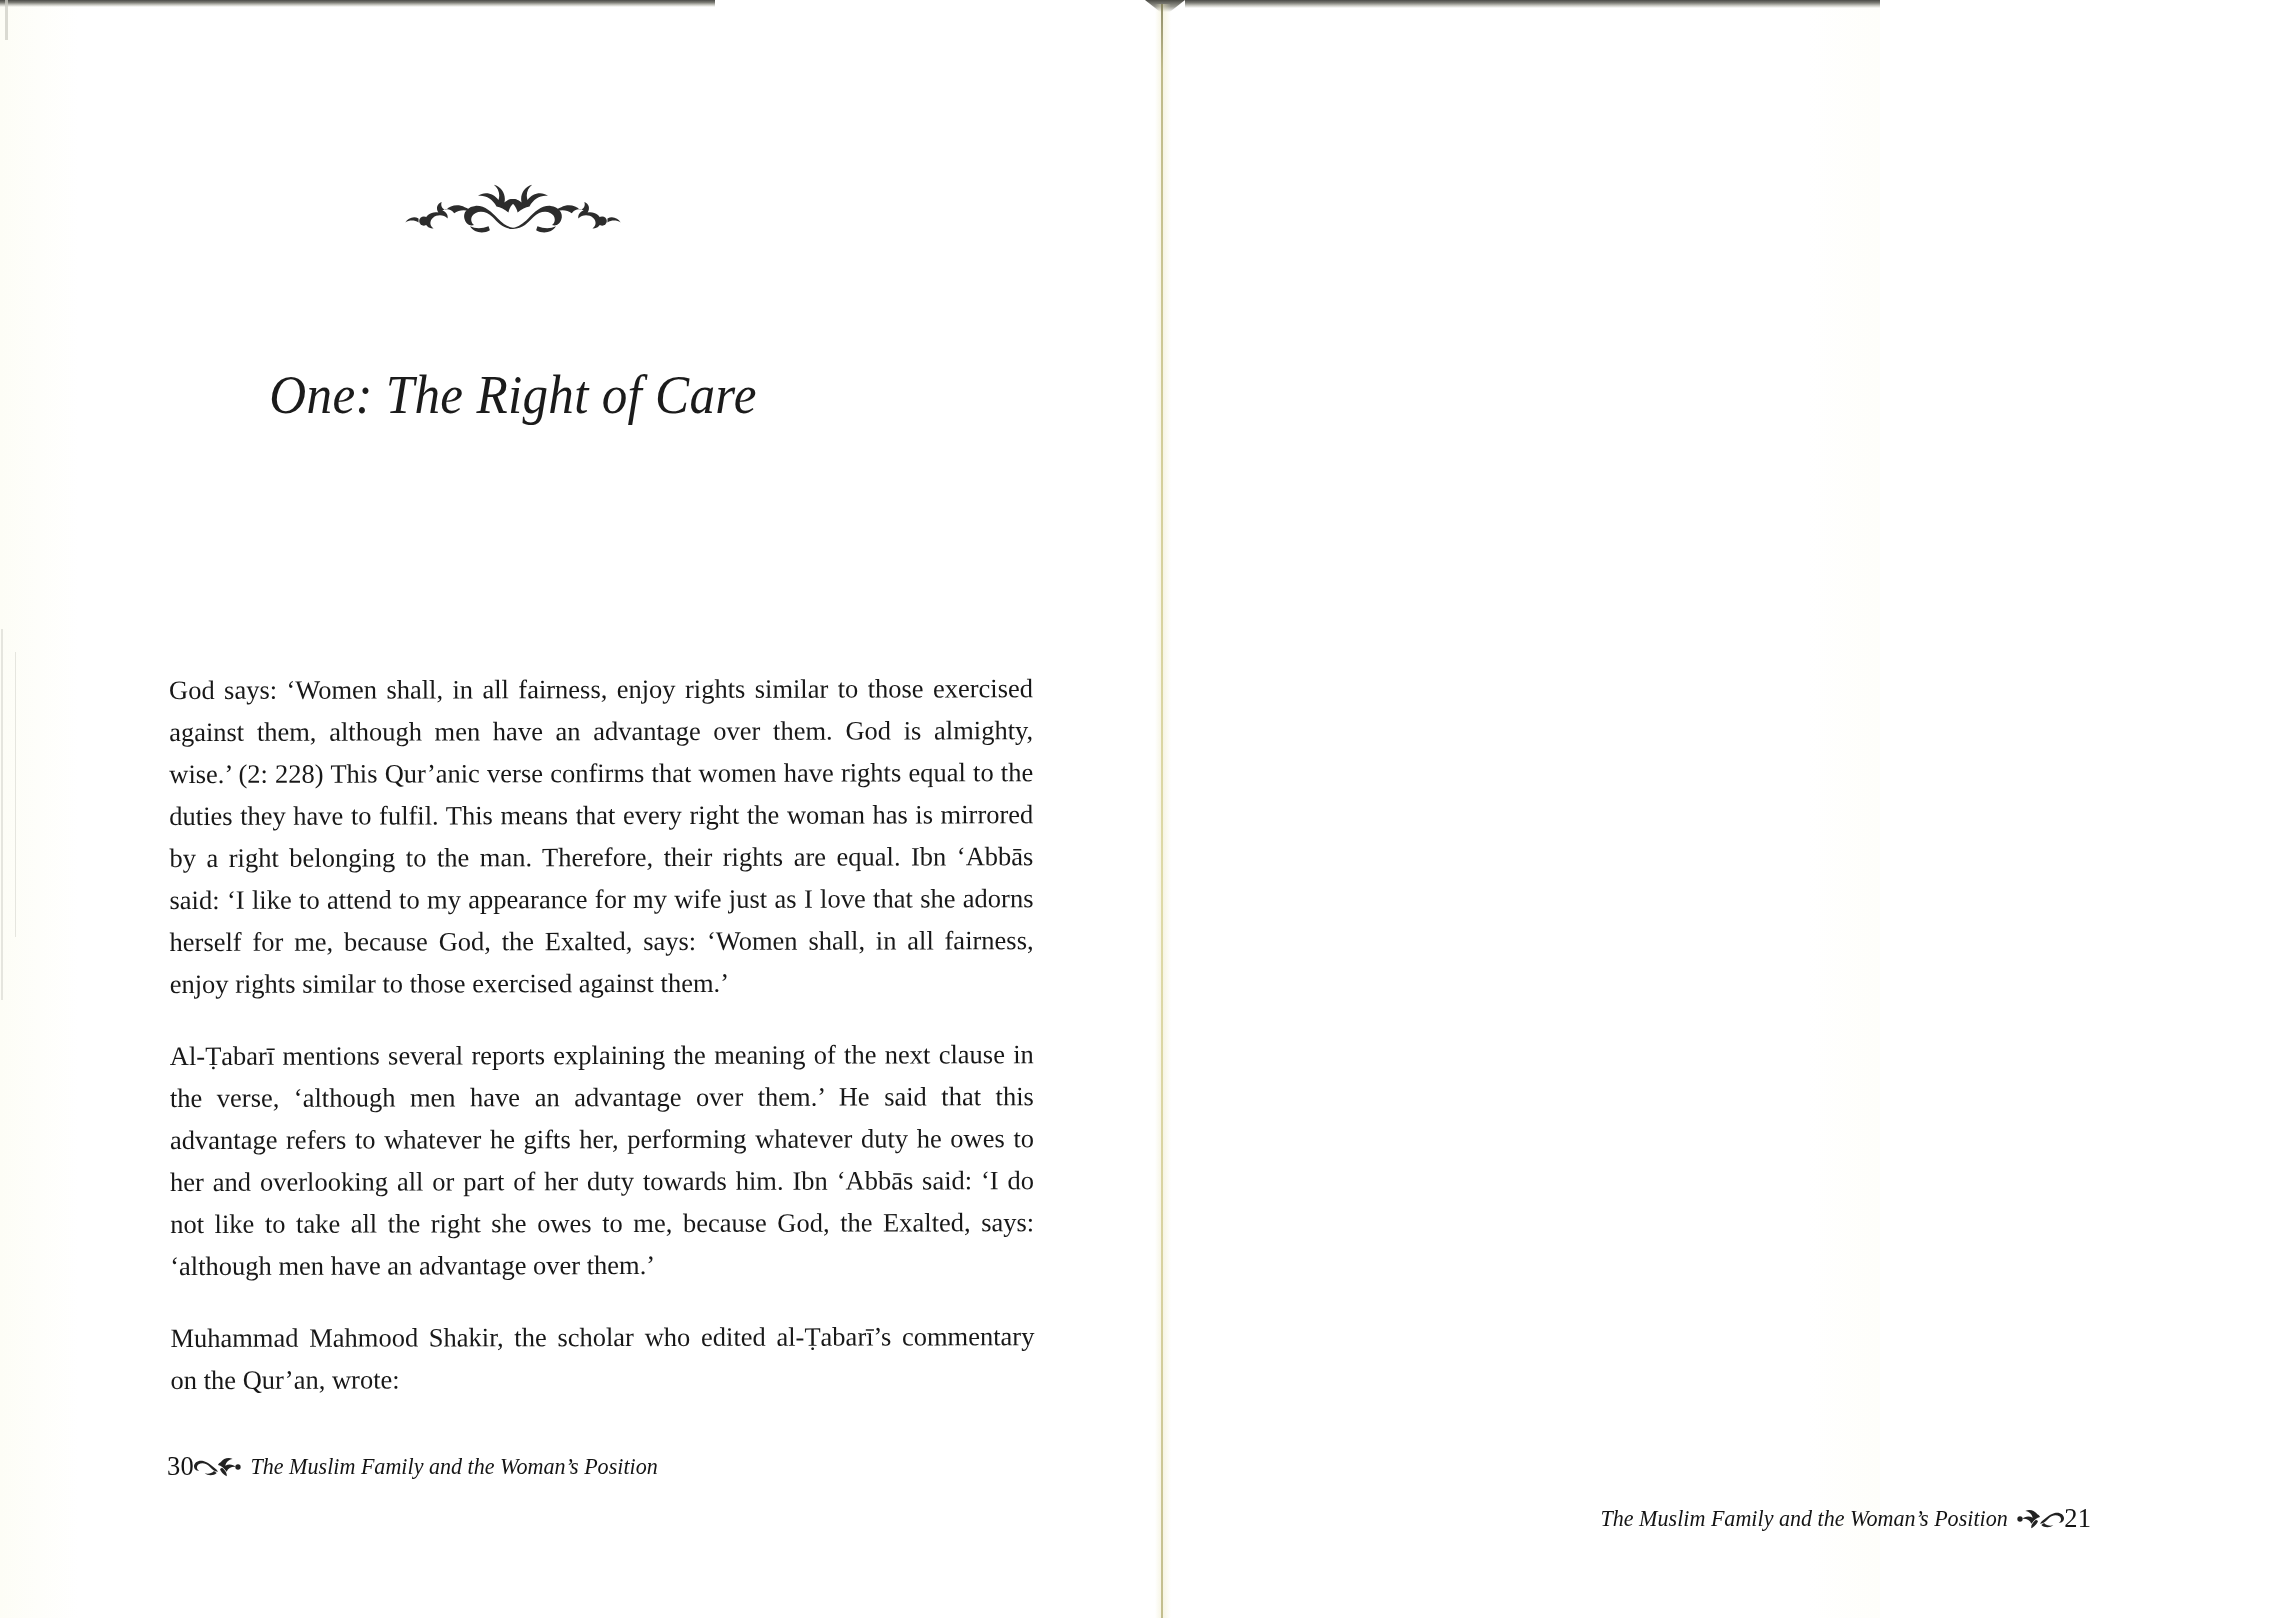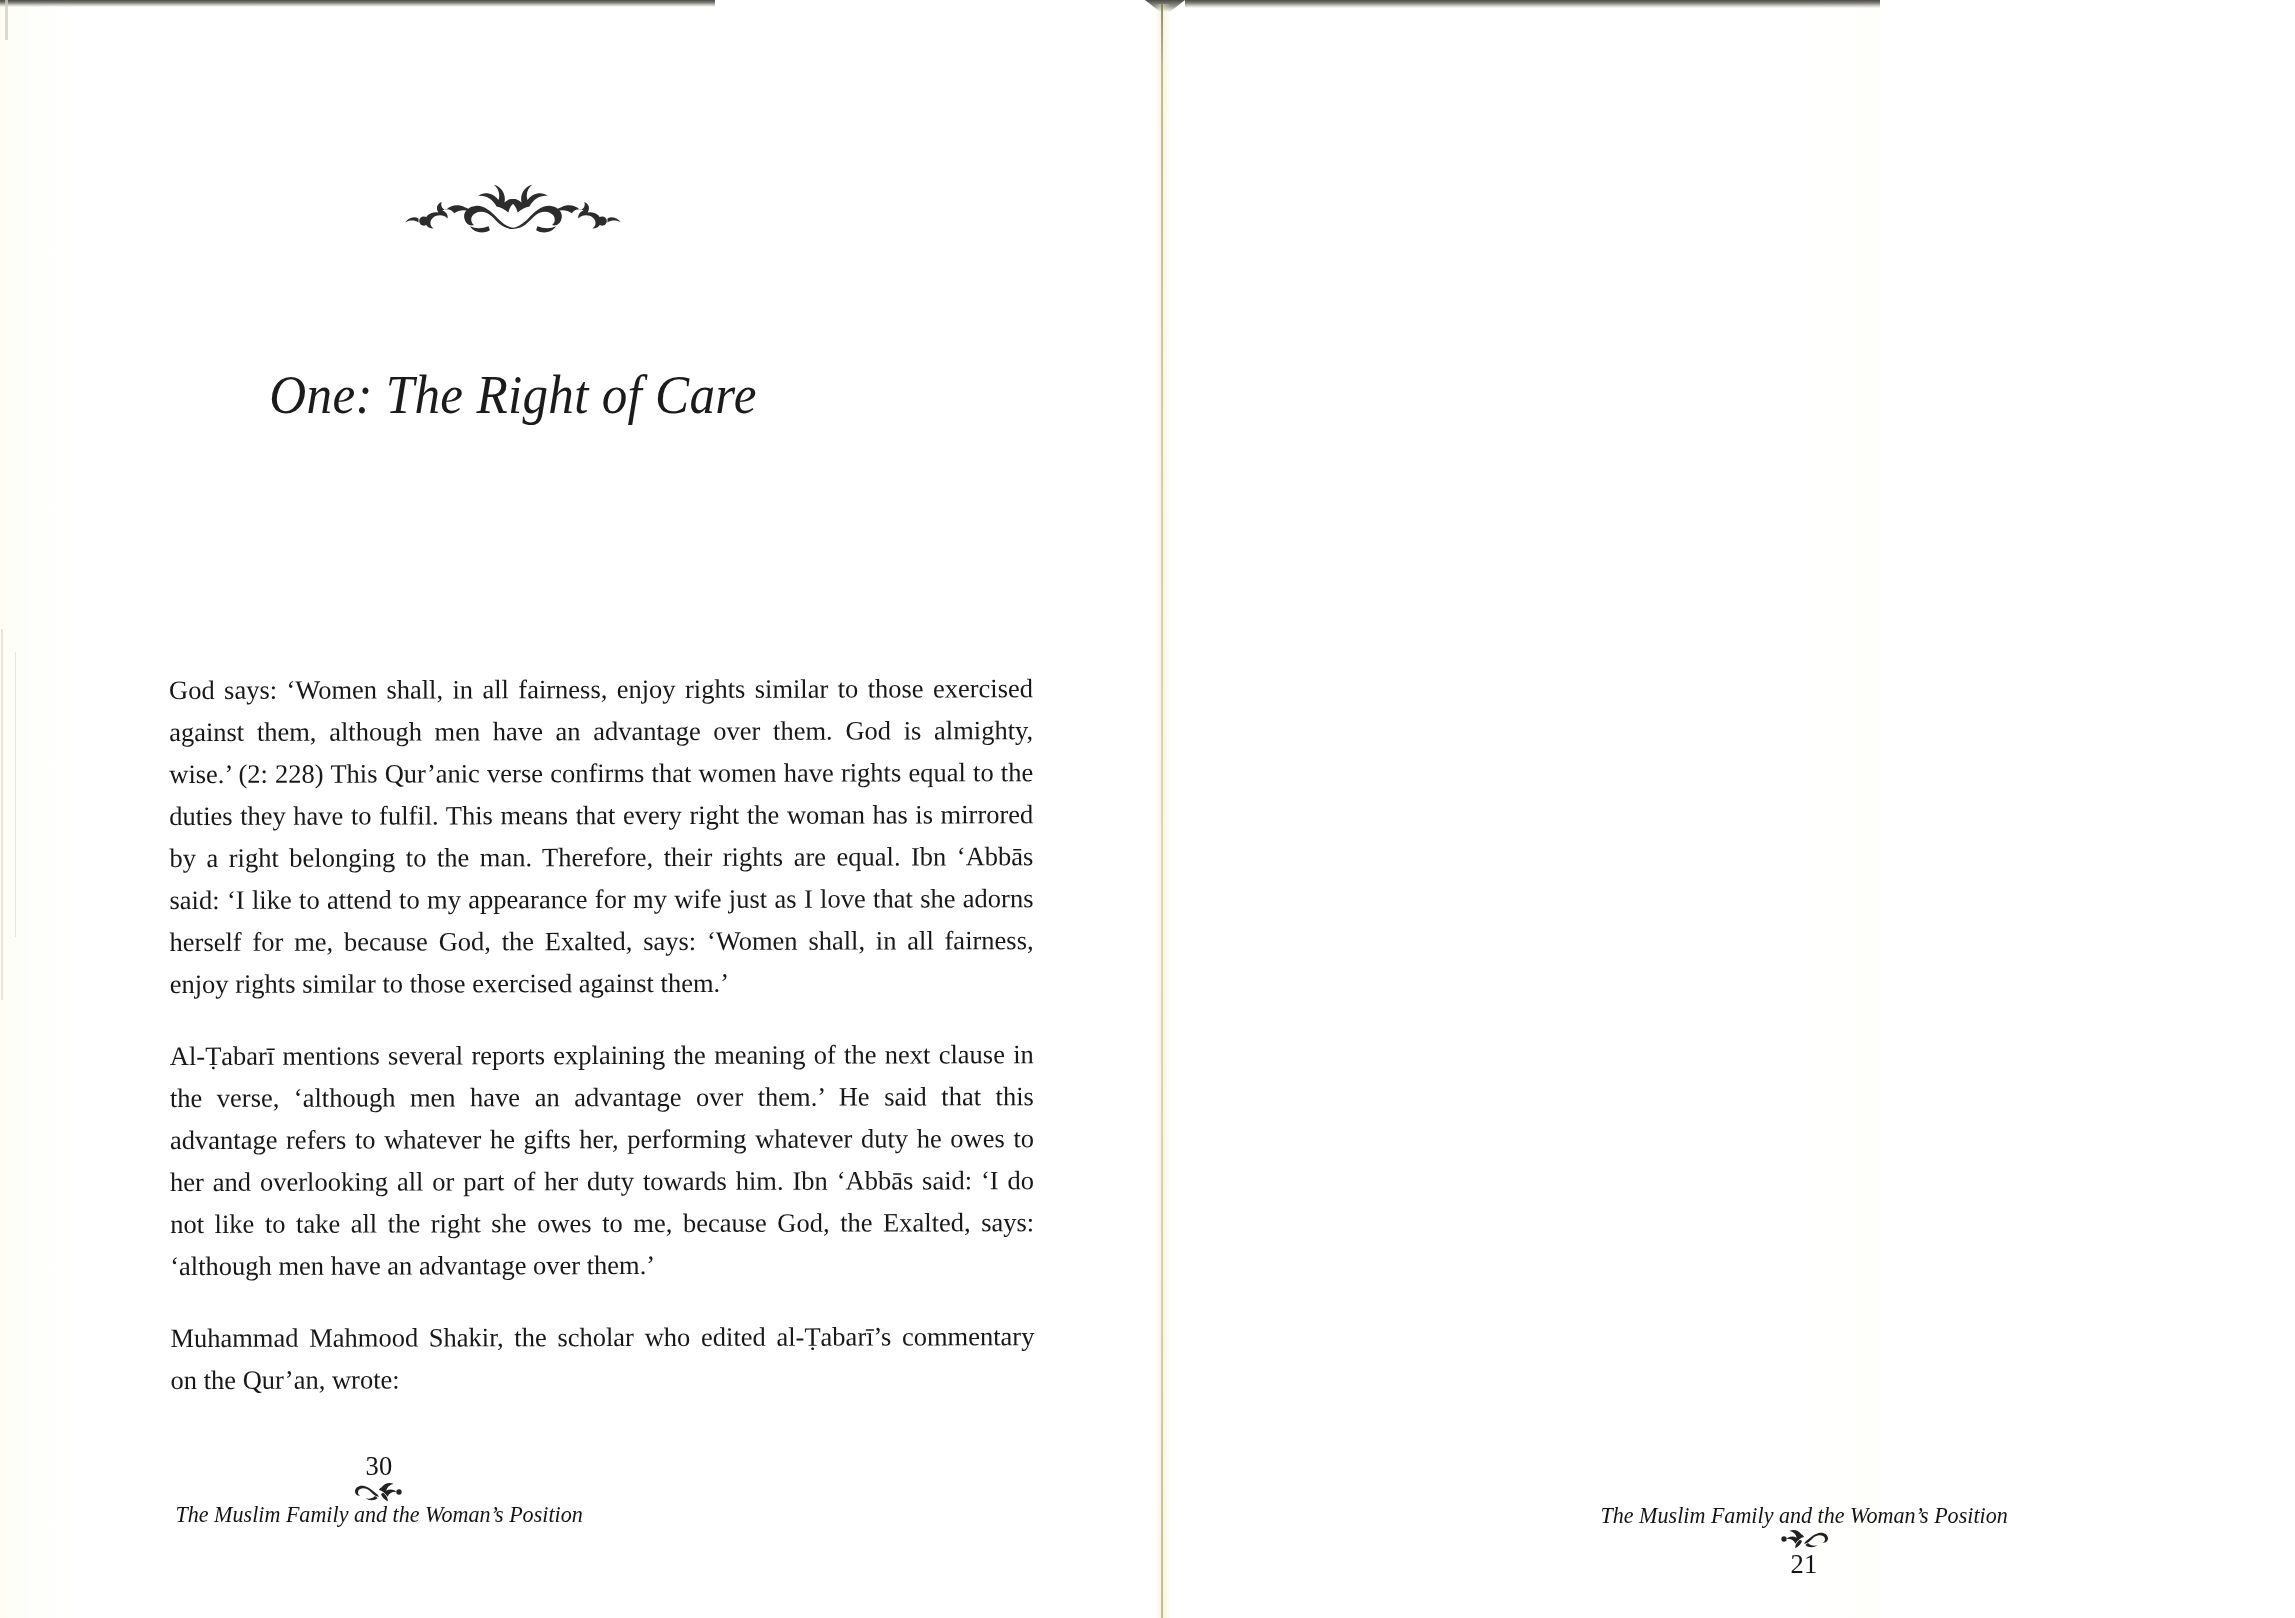--- a/index.html
+++ b/index.html
@@ -137,21 +137,20 @@
   
   .footer {
     position: absolute;
     font-style: italic;
     font-size: 23px;
     color: #141414;
     white-space: nowrap;
     display: flex;
     align-items: center;
     gap: 0;
-    flex-direction: column;
   }
   .footer-left  { left: 167px; top: 1451px; }
   .footer-right { left: 1592px; top: 1503px; }
   .folio {
     font-style: normal;
     font-size: 26.5px;
     letter-spacing: 0.3px;
   }
   .footer-title { transform: scaleX(.96); }
 

